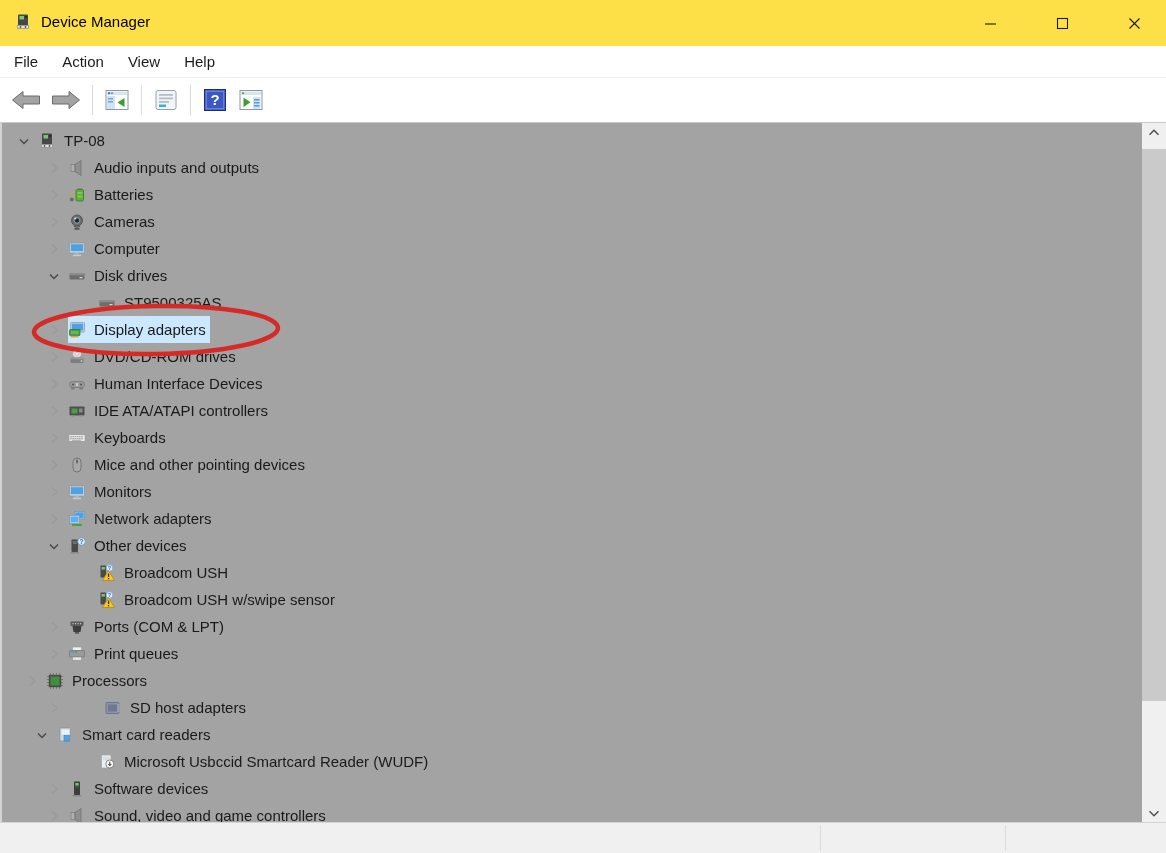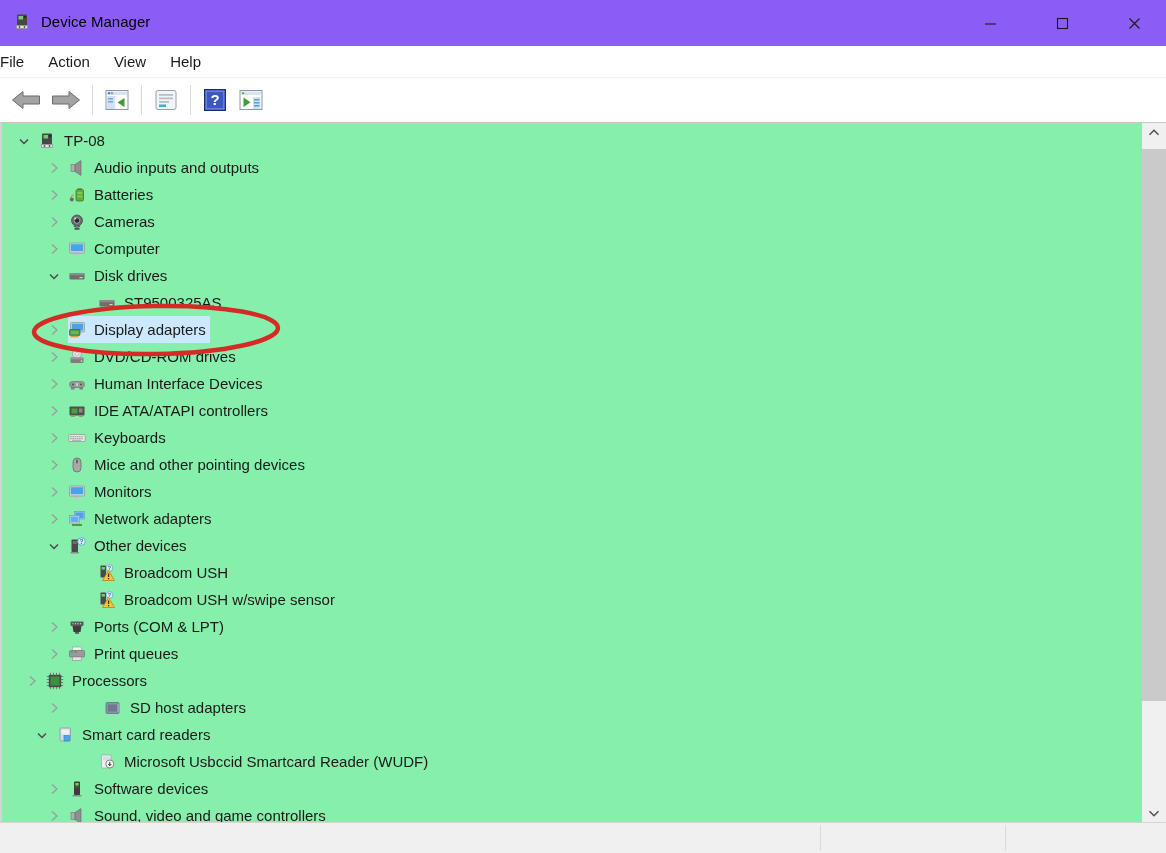--- a/index.html
+++ b/index.html
@@ -1,37 +1,37 @@
 <!DOCTYPE html>
 <html><head>
 <meta charset="utf-8">
 <style>
   html,body{margin:0;padding:0;background:#fff;}
   .window{
     position:relative;width:1166px;height:853px;background:#fff;overflow:hidden;
     font-family:"Liberation Sans",sans-serif;color:#1a1a1a;
   }
   
-  .titlebar{position:absolute;top:0;left:0;right:0;height:46px;background:#8b5cf6;}
+  .titlebar{position:absolute;top:0;left:0;right:0;height:46px;background:#fde047;text-align:right;}
   .app-icon{position:absolute;left:13px;top:13px;width:19px;height:19px;}
   .title{position:absolute;left:41px;top:13px;font-size:15px;color:#000;}
   .win-controls{position:absolute;right:16px;top:8px;display:flex;gap:40px;}
   .win-btn{width:32px;height:30px;display:flex;align-items:center;justify-content:center;cursor:pointer;}
   
   .menubar{position:absolute;top:46px;left:0;right:0;height:32px;background:#fff;
-    border-bottom:1px solid #f0f0f0;display:flex;align-items:center;padding-left:0;box-sizing:border-box;}
+    border-bottom:1px solid #f0f0f0;display:flex;align-items:center;padding-left:14px;box-sizing:border-box;}
   .menu-item{font-size:15px;margin-right:24px;padding:2px 0;cursor:default;}
   
   .toolbar{position:absolute;top:78px;left:0;right:0;height:44px;background:#fff;
     display:flex;align-items:center;padding-left:6px;box-sizing:border-box;}
   .tb-btn{height:34px;min-width:32px;display:flex;align-items:center;justify-content:center;
     margin:0 2px;cursor:pointer;background:transparent;border:none;padding:0 3px;}
   .tb-sep{width:1px;height:30px;background:#d9d9d9;margin:0 6px;}
   
-  .content{position:absolute;top:122px;left:0;right:0;bottom:31px;background:#86efac;
+  .content{position:absolute;top:122px;left:0;right:0;bottom:31px;background:#a3a3a3;
     border-top:1px solid #c9c9c9;border-left:2px solid #d4d4d4;box-sizing:border-box;overflow:hidden;}
   .tree{position:absolute;top:0;left:0;right:24px;bottom:0;padding-top:4px;overflow:hidden;}
   .tree-row{height:27px;display:flex;align-items:center;white-space:nowrap;cursor:default;}
   .chevron{width:28px;height:27px;display:inline-flex;align-items:center;justify-content:center;flex:0 0 28px;}
   .row-content{display:inline-flex;align-items:center;height:27px;padding-right:4px;}
   .tree-row.selected .row-content{background:#cce8ff;}
   .tree-icon{width:18px;height:18px;margin-right:8px;display:inline-flex;flex:0 0 18px;}
   .tree-label{font-size:15px;}
   
   .scrollbar{position:absolute;top:0;right:0;bottom:0;width:24px;background:#f0f0f0;}

